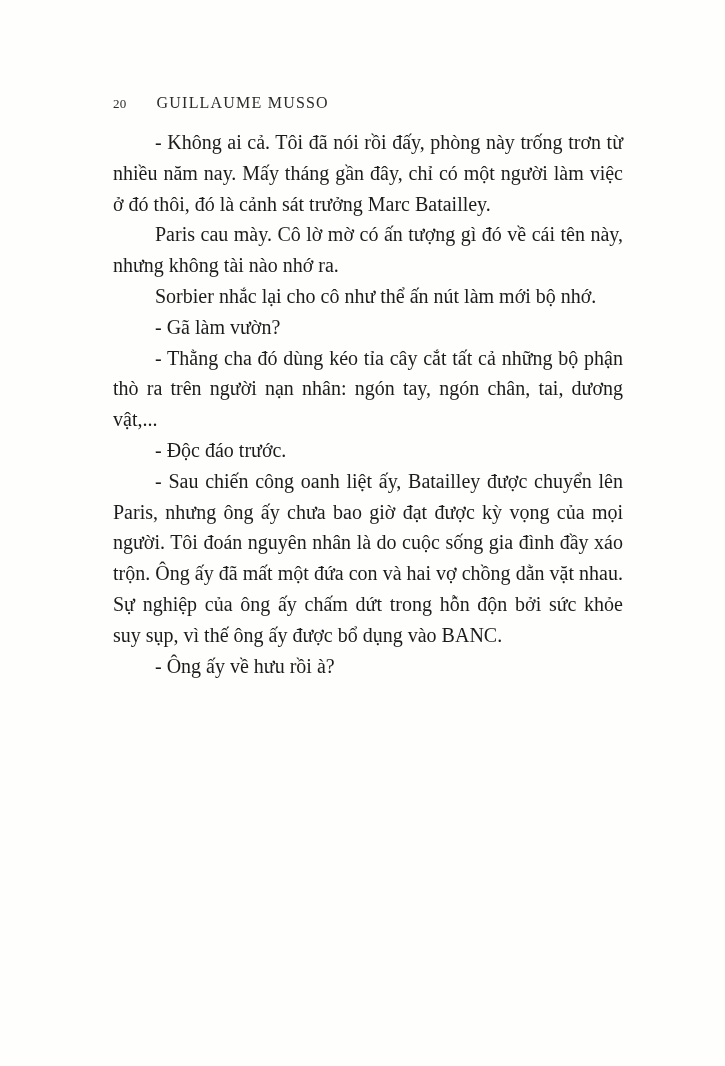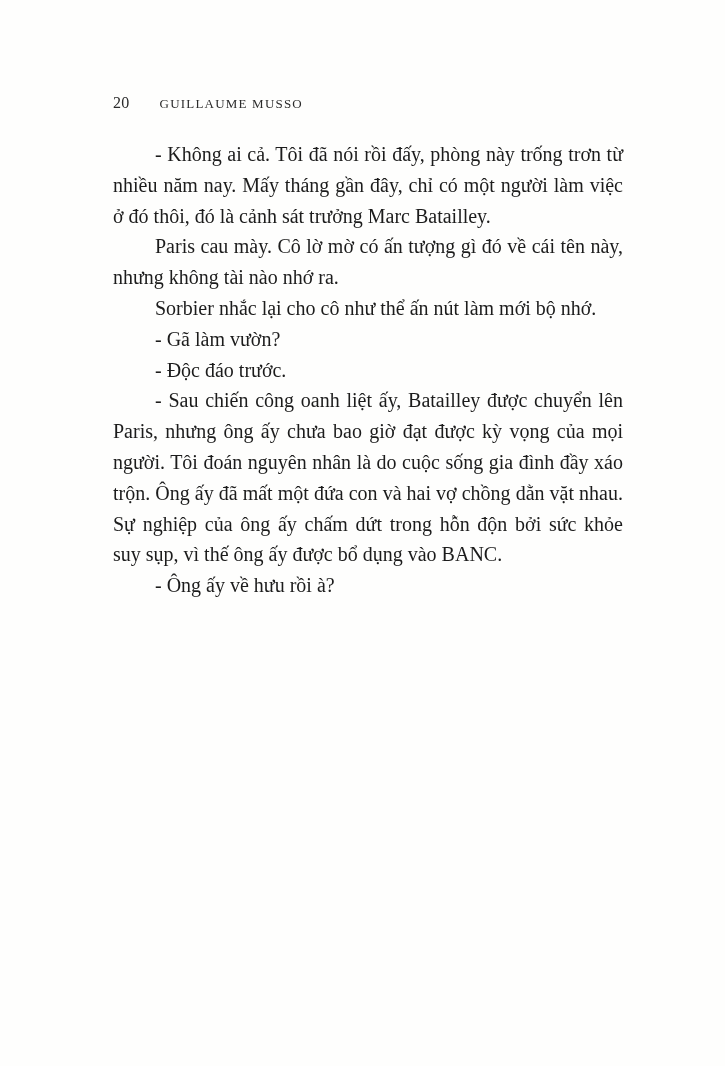--- a/index.html
+++ b/index.html
@@ -23,30 +23,30 @@
     left: 113px;
     right: 102px;
   }
   .running-header {
     display: flex;
     align-items: baseline;
     font-size: 13.5px;
     color: #2b2b2b;
   }
   .page-number {
-    font-size: 16px;
+    font-size: 13px;
     letter-spacing: 0.3px;
   }
   .running-title {
     margin-left: 30px;
     letter-spacing: 1.2px;
-    font-size: 13px;
+    font-size: 16px;
   }
   .body-text {
-    margin-top: 27px;
+    margin-top: 15px;
     font-size: 20px;
     line-height: 30.8px;
     text-align: justify;
     text-justify: inter-word;
     hyphens: none;
   }
   .body-text p {
     margin: 0;
     padding: 0;
     text-indent: 42px;
@@ -61,19 +61,20 @@
     <div class="running-header">
       <span class="page-number">20</span>
       <span class="running-title">GUILLAUME MUSSO</span>
     </div>
 
     <div class="body-text">
       <p>- Không ai cả. Tôi đã nói rồi đấy, phòng này trống trơn từ nhiều năm nay. Mấy tháng gần đây, chỉ có một người làm việc ở đó thôi, đó là cảnh sát trưởng Marc Batailley.</p>
       <p>Paris cau mày. Cô lờ mờ có ấn tượng gì đó về cái tên này, nhưng không tài nào nhớ ra.</p>
       <p>Sorbier nhắc lại cho cô như thể ấn nút làm mới bộ nhớ.</p>
       <p>- Gã làm vườn?</p>
+      <p>- Thằng cha đó dùng kéo tỉa cây cắt tất cả những bộ phận thò ra trên người nạn nhân: ngón tay, ngón chân, tai, dương vật,...</p>
       <p>- Độc đáo trước.</p>
       <p>- Sau chiến công oanh liệt ấy, Batailley được chuyển lên Paris, nhưng ông ấy chưa bao giờ đạt được kỳ vọng của mọi người. Tôi đoán nguyên nhân là do cuộc sống gia đình đầy xáo trộn. Ông ấy đã mất một đứa con và hai vợ chồng dằn vặt nhau. Sự nghiệp của ông ấy chấm dứt trong hỗn độn bởi sức khỏe suy sụp, vì thế ông ấy được bổ dụng vào BANC.</p>
       <p>- Ông ấy về hưu rồi à?</p>
     </div>
 
   </div>
 </div>
 
 </body></html>

